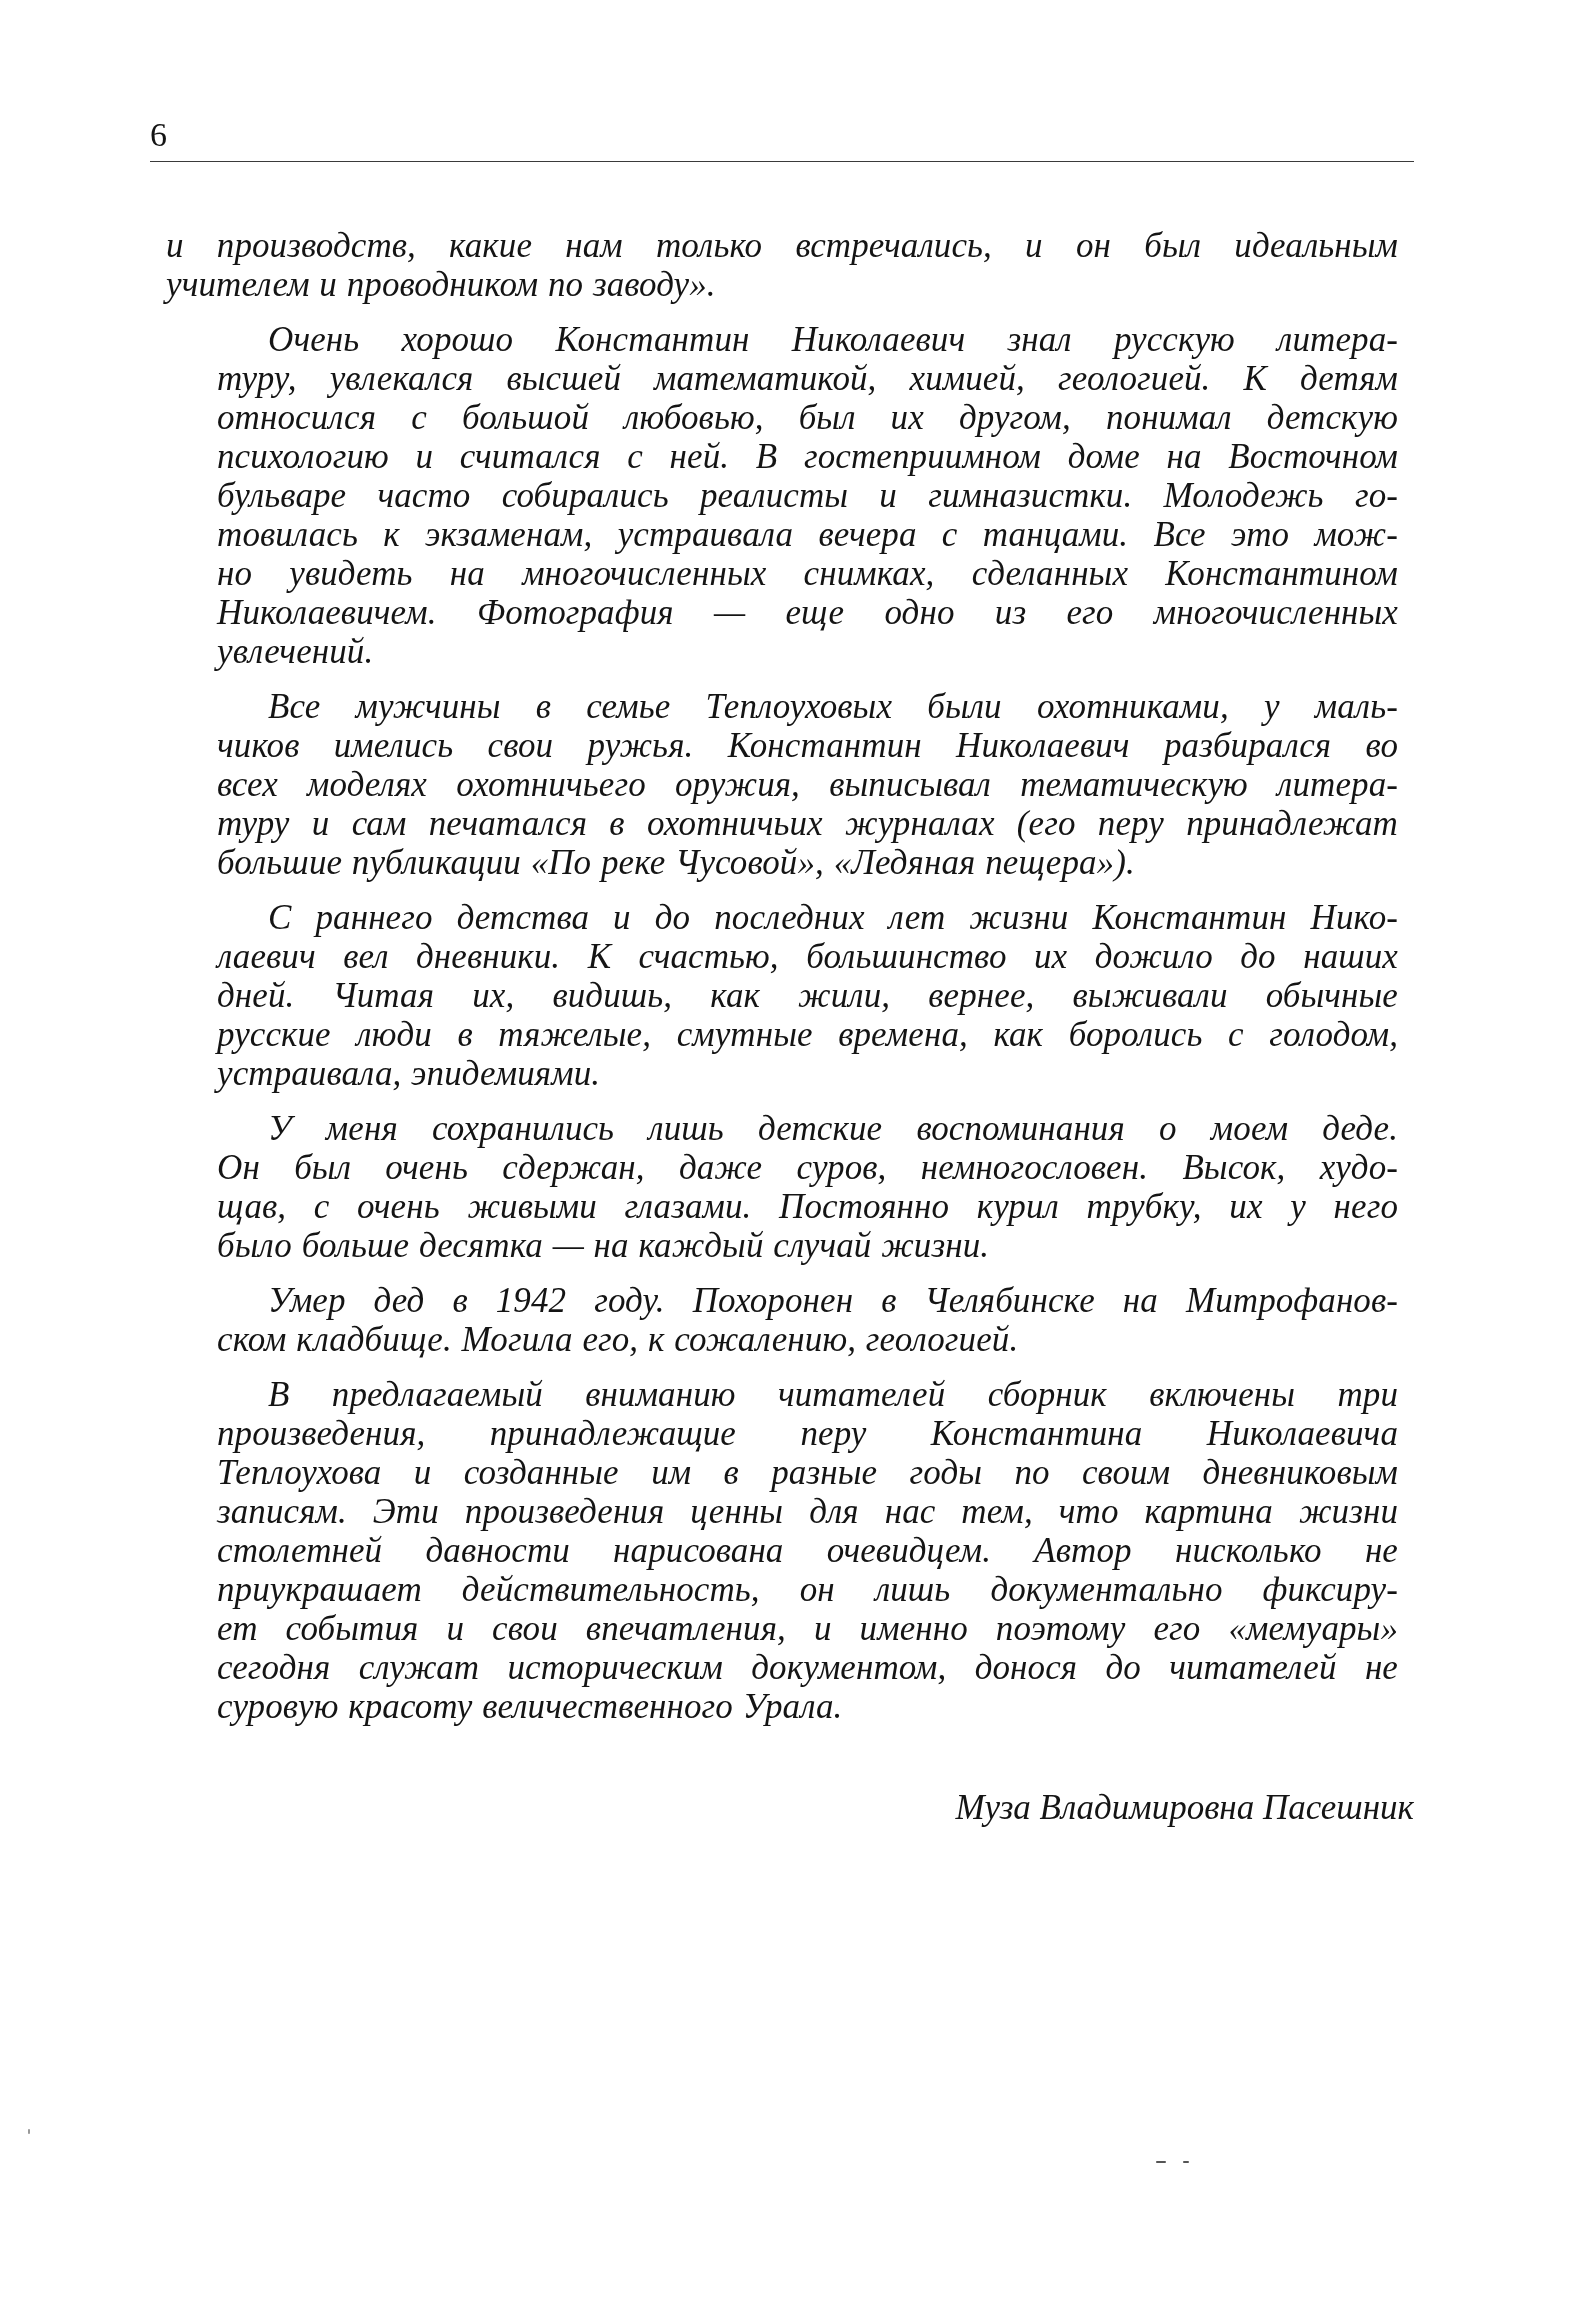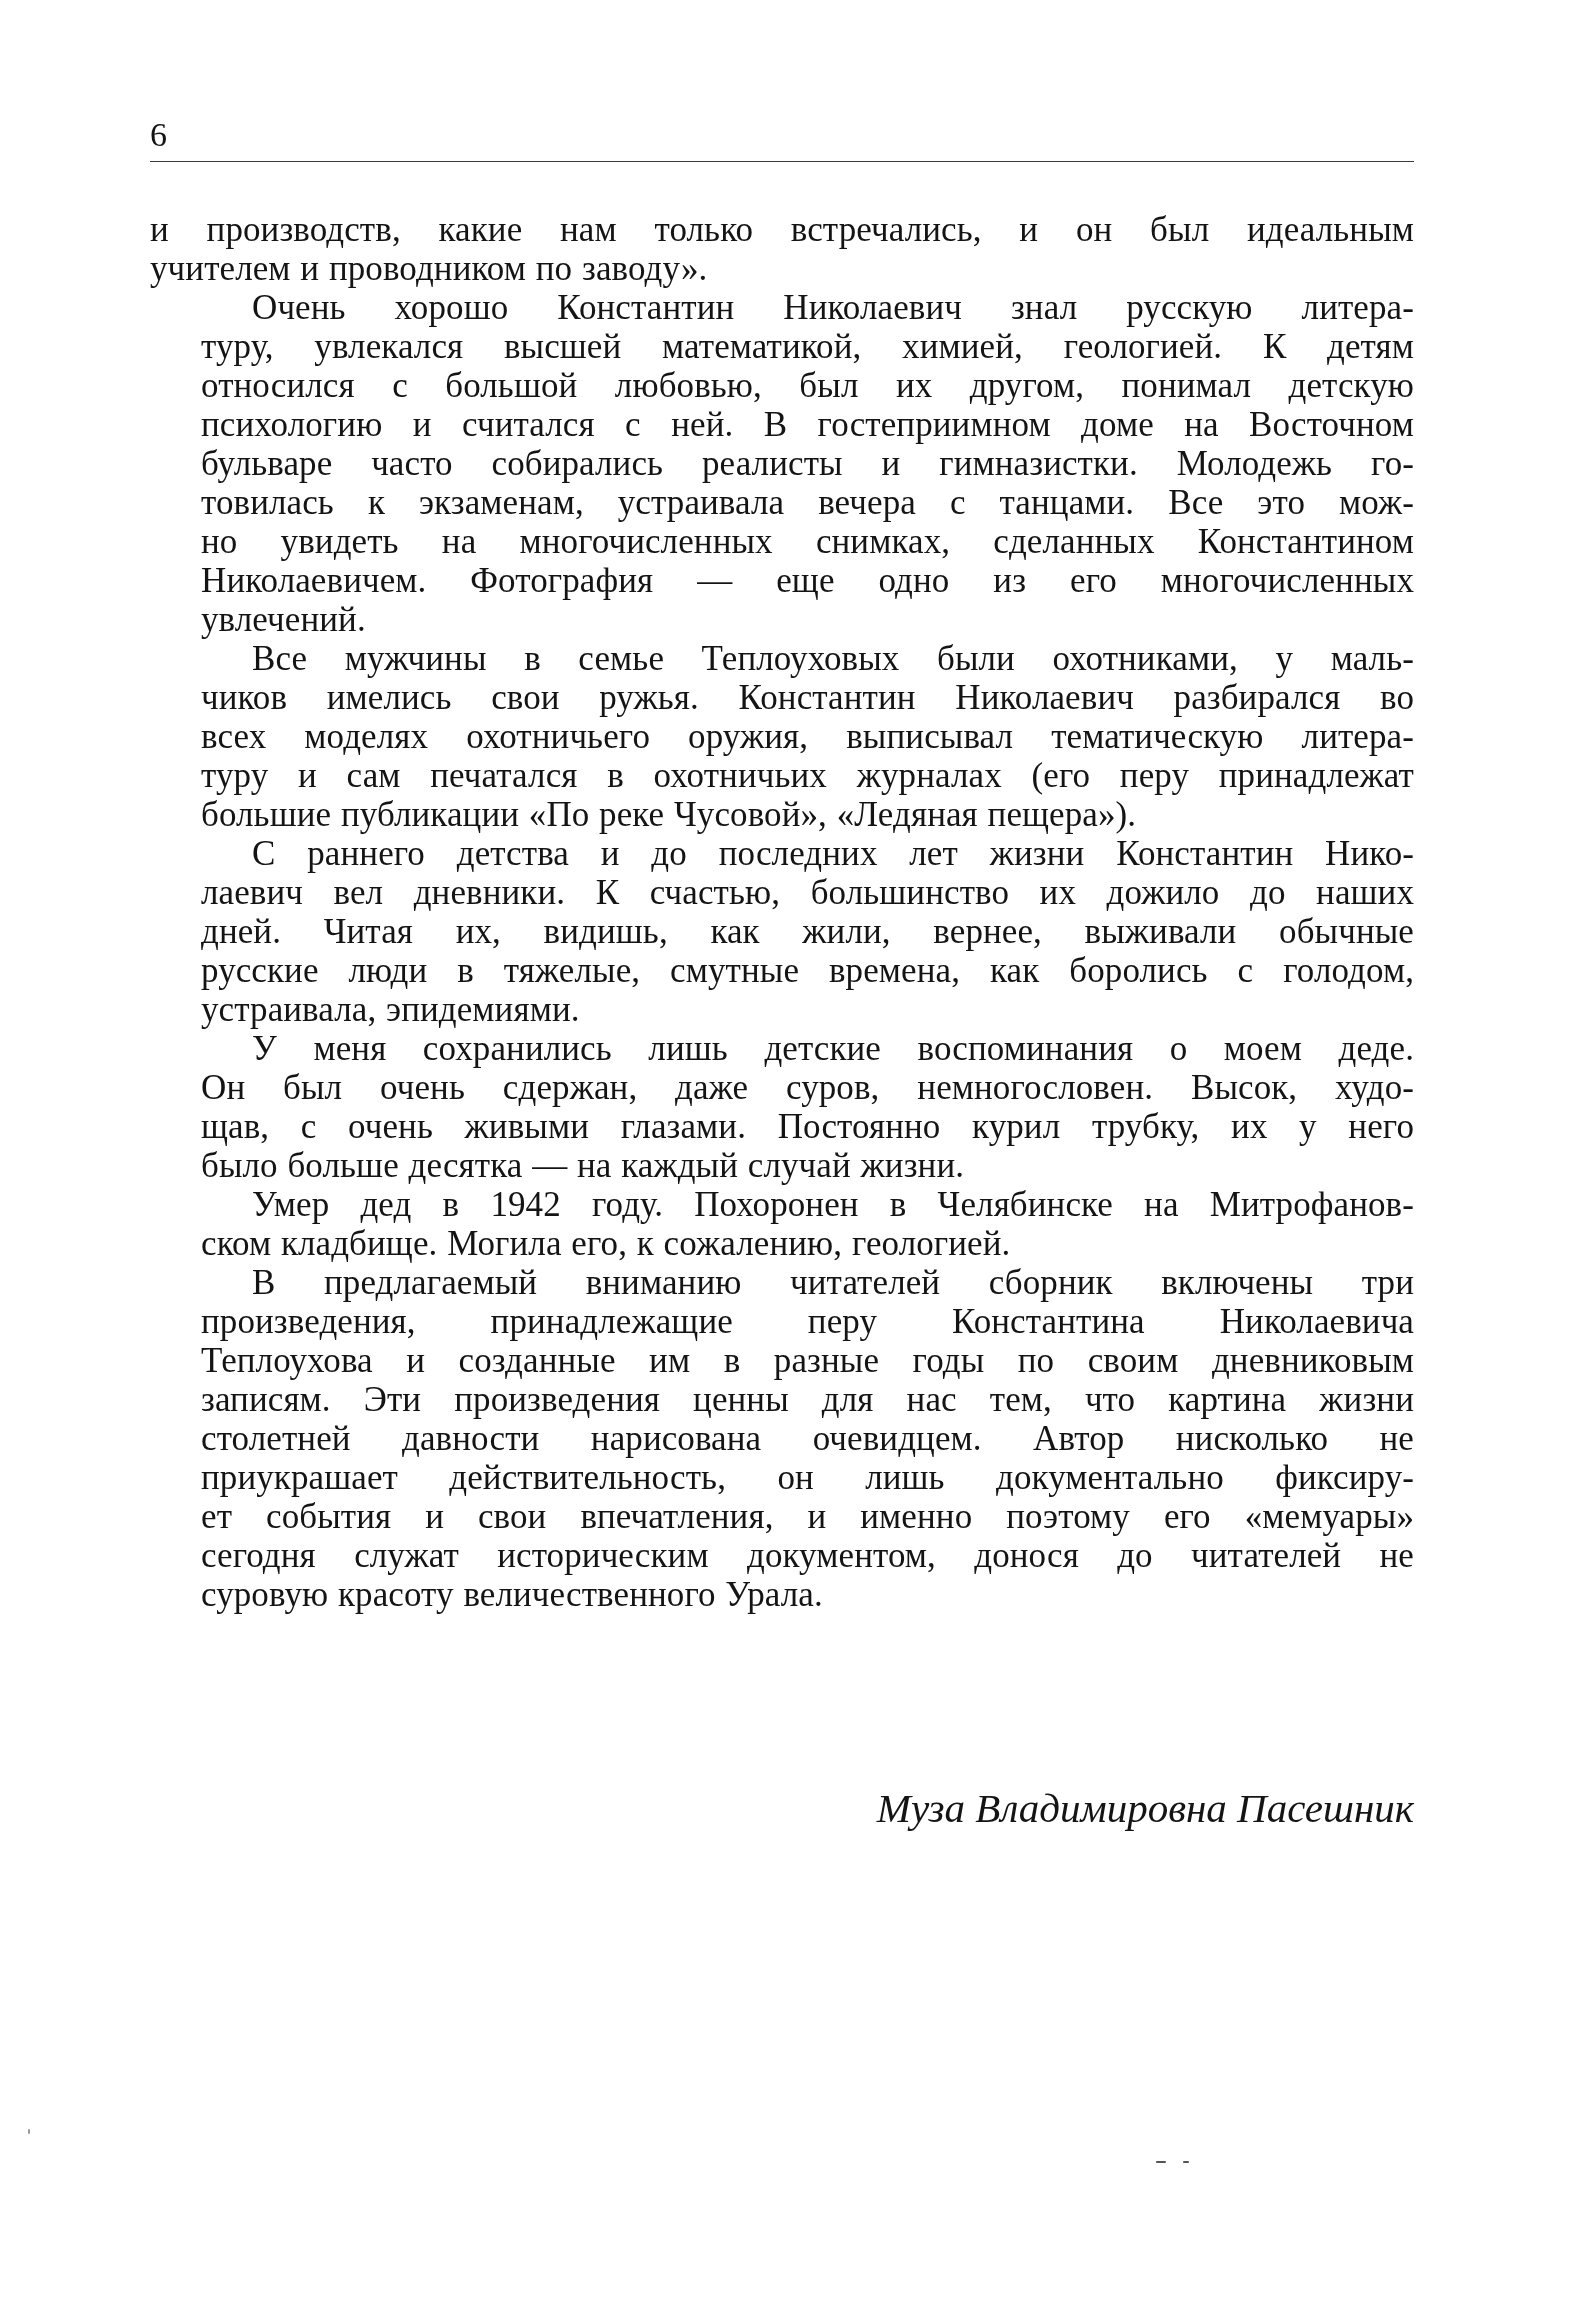--- a/index.html
+++ b/index.html
@@ -48,22 +48,23 @@
       left: 0;
       top: 210px;
       width: 1264px;
       font-size: 35px;
       line-height: 39px;
       text-align: justify;
       letter-spacing: 0.1px;
       word-spacing: 0.9px;
     }
     .para {
-      margin: 0;
+      margin: 16px;
       text-indent: 0;
+      font-style: italic;
     }
     .para.indent {
       text-indent: 51px;
     }
     .line {
       display: block;
       text-align: justify;
       text-align-last: justify;
       white-space: nowrap;
       height: 39px;
@@ -71,21 +72,21 @@
     .line.last {
       text-align-last: left;
     }
     .line.first-indent {
       padding-left: 51px;
     }
     .signature {
       position: absolute;
       right: 0;
       top: 1787px;
-      font-size: 41px;
+      font-size: 35px;
       line-height: 42px;
       font-style: italic;
       text-align: left;
     }
     .speck {
       position: absolute;
       background: #555;
       border-radius: 0.9px;
     }
   </style>

